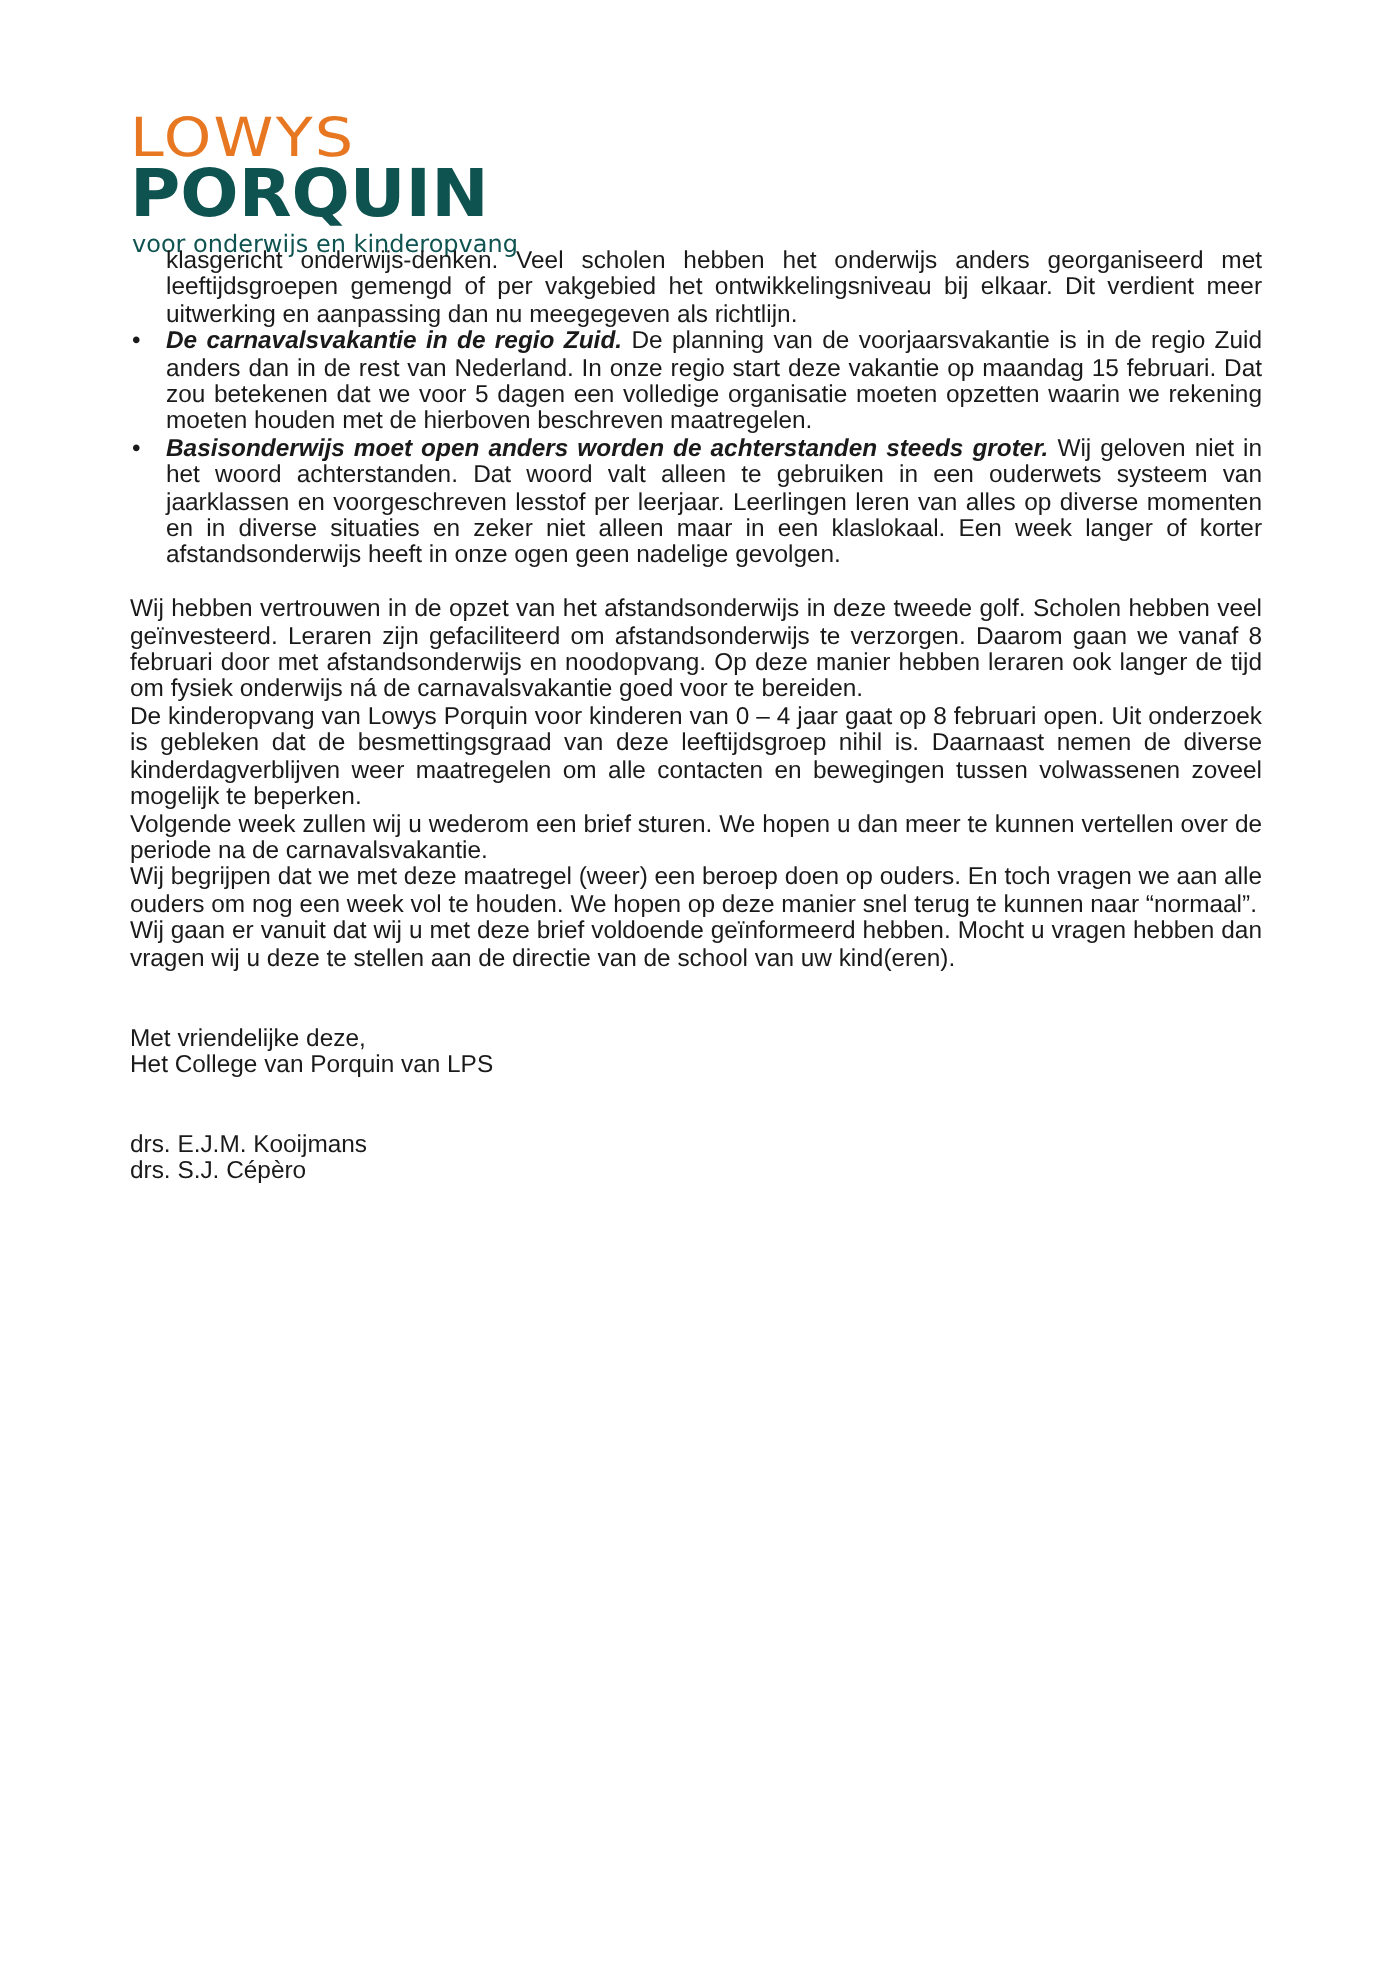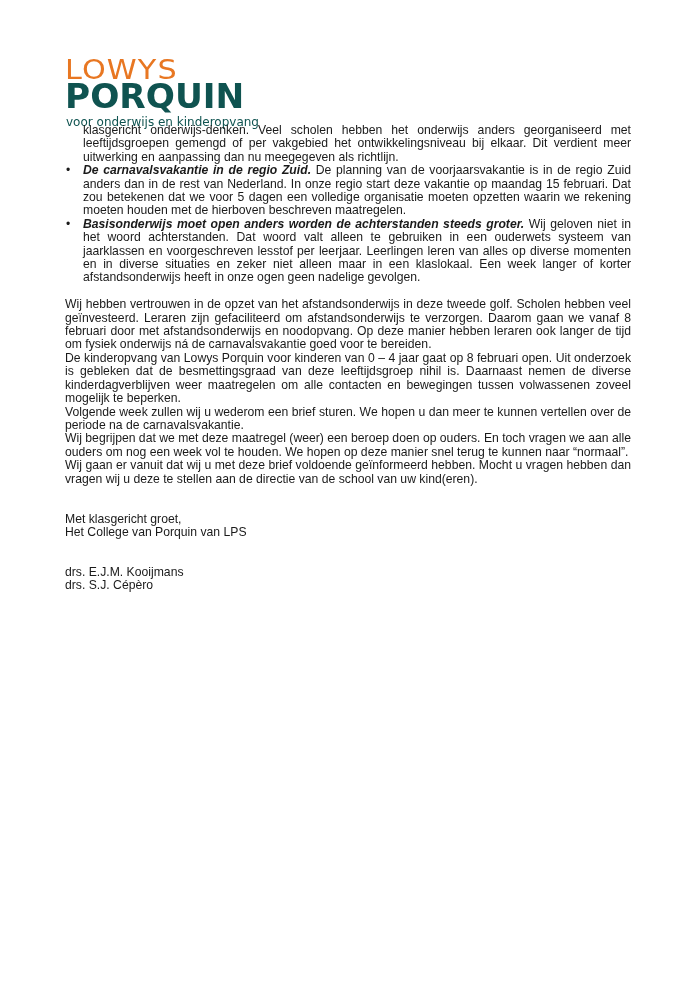--- a/index.html
+++ b/index.html
@@ -125,19 +125,19 @@
     </li>
   </ul>
 
   <p class="para first">Wij hebben vertrouwen in de opzet van het afstandsonderwijs in deze tweede golf. Scholen hebben veel geïnvesteerd. Leraren zijn gefaciliteerd om afstandsonderwijs te verzorgen. Daarom gaan we vanaf 8 februari door met afstandsonderwijs en noodopvang. Op deze manier hebben leraren ook langer de tijd om fysiek onderwijs ná de carnavalsvakantie goed voor te bereiden.</p>
   <p class="para">De kinderopvang van Lowys Porquin voor kinderen van 0 – 4 jaar gaat op 8 februari open. Uit onderzoek is gebleken dat de besmettingsgraad van deze leeftijdsgroep nihil is. Daarnaast nemen de diverse kinderdagverblijven weer maatregelen om alle contacten en bewegingen tussen volwassenen zoveel mogelijk te beperken.</p>
   <p class="para">Volgende week zullen wij u wederom een brief sturen. We hopen u dan meer te kunnen vertellen over de periode na de carnavalsvakantie.</p>
   <p class="para">Wij begrijpen dat we met deze maatregel (weer) een beroep doen op ouders. En toch vragen we aan alle ouders om nog een week vol te houden. We hopen op deze manier snel terug te kunnen naar “normaal”.</p>
   <p class="para">Wij gaan er vanuit dat wij u met deze brief voldoende geïnformeerd hebben. Mocht u vragen hebben dan vragen wij u deze te stellen aan de directie van de school van uw kind(eren).</p>
 
   <div class="closing">
-    <p class="plain">Met klasgericht groet,</p>
+    <p class="plain">Met vriendelijke deze,</p>
     <p class="para">Het College van Porquin van LPS</p>
     <div class="sig-gap"></div>
     <span class="line">drs. E.J.M. Kooijmans</span>
     <span class="line">drs. S.J. Cépèro</span>
   </div>
 </div>
 
 </body></html>

